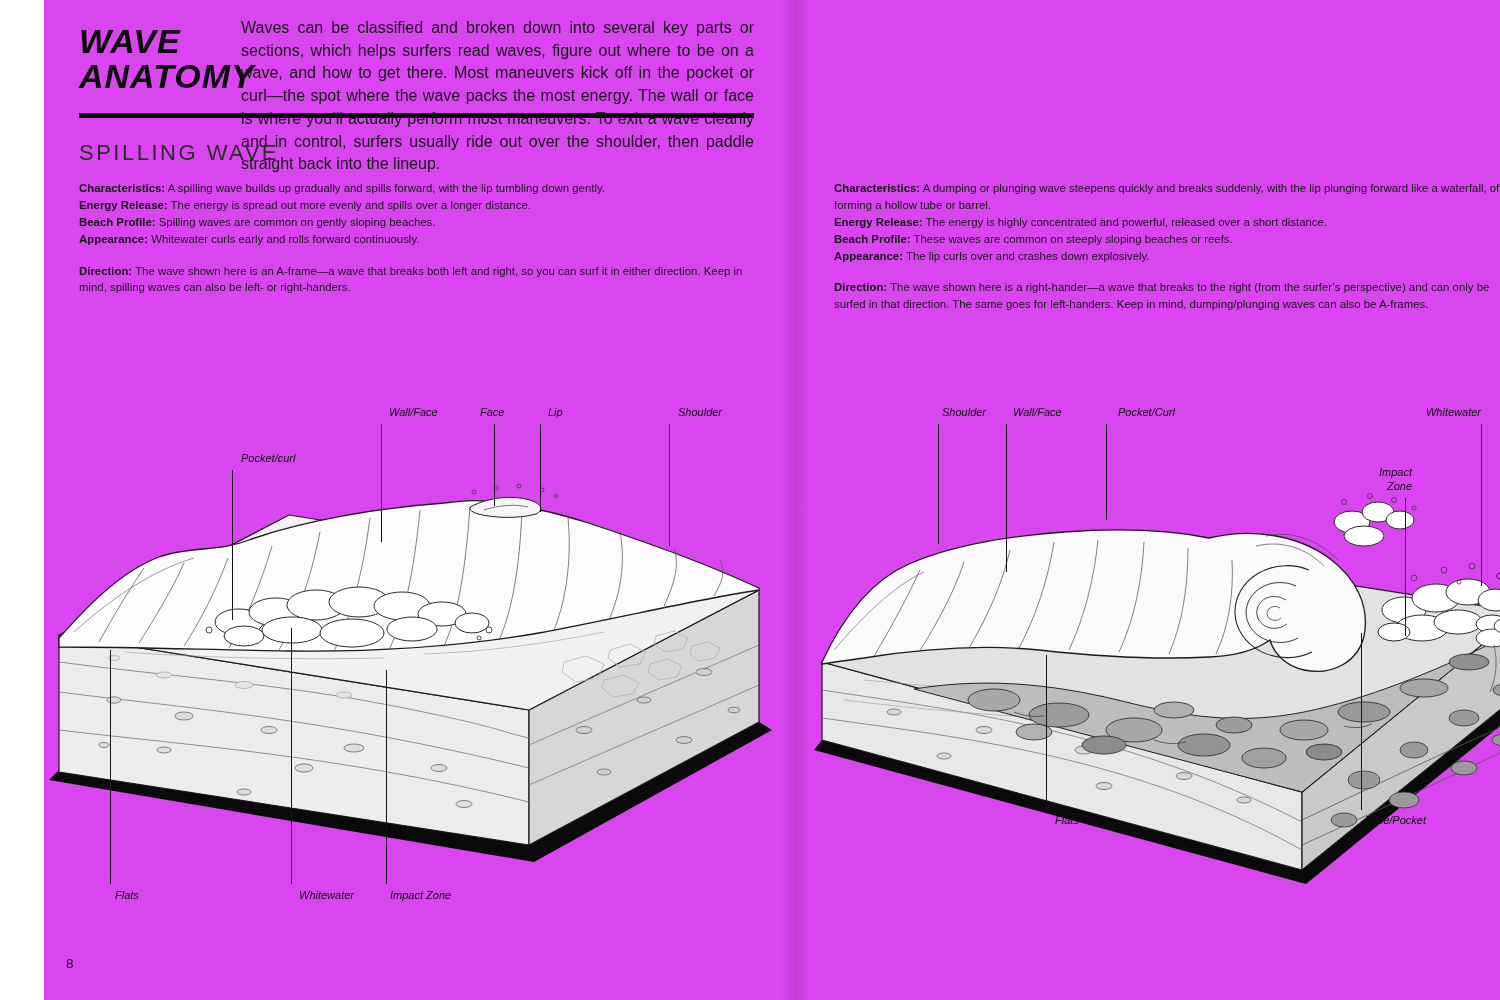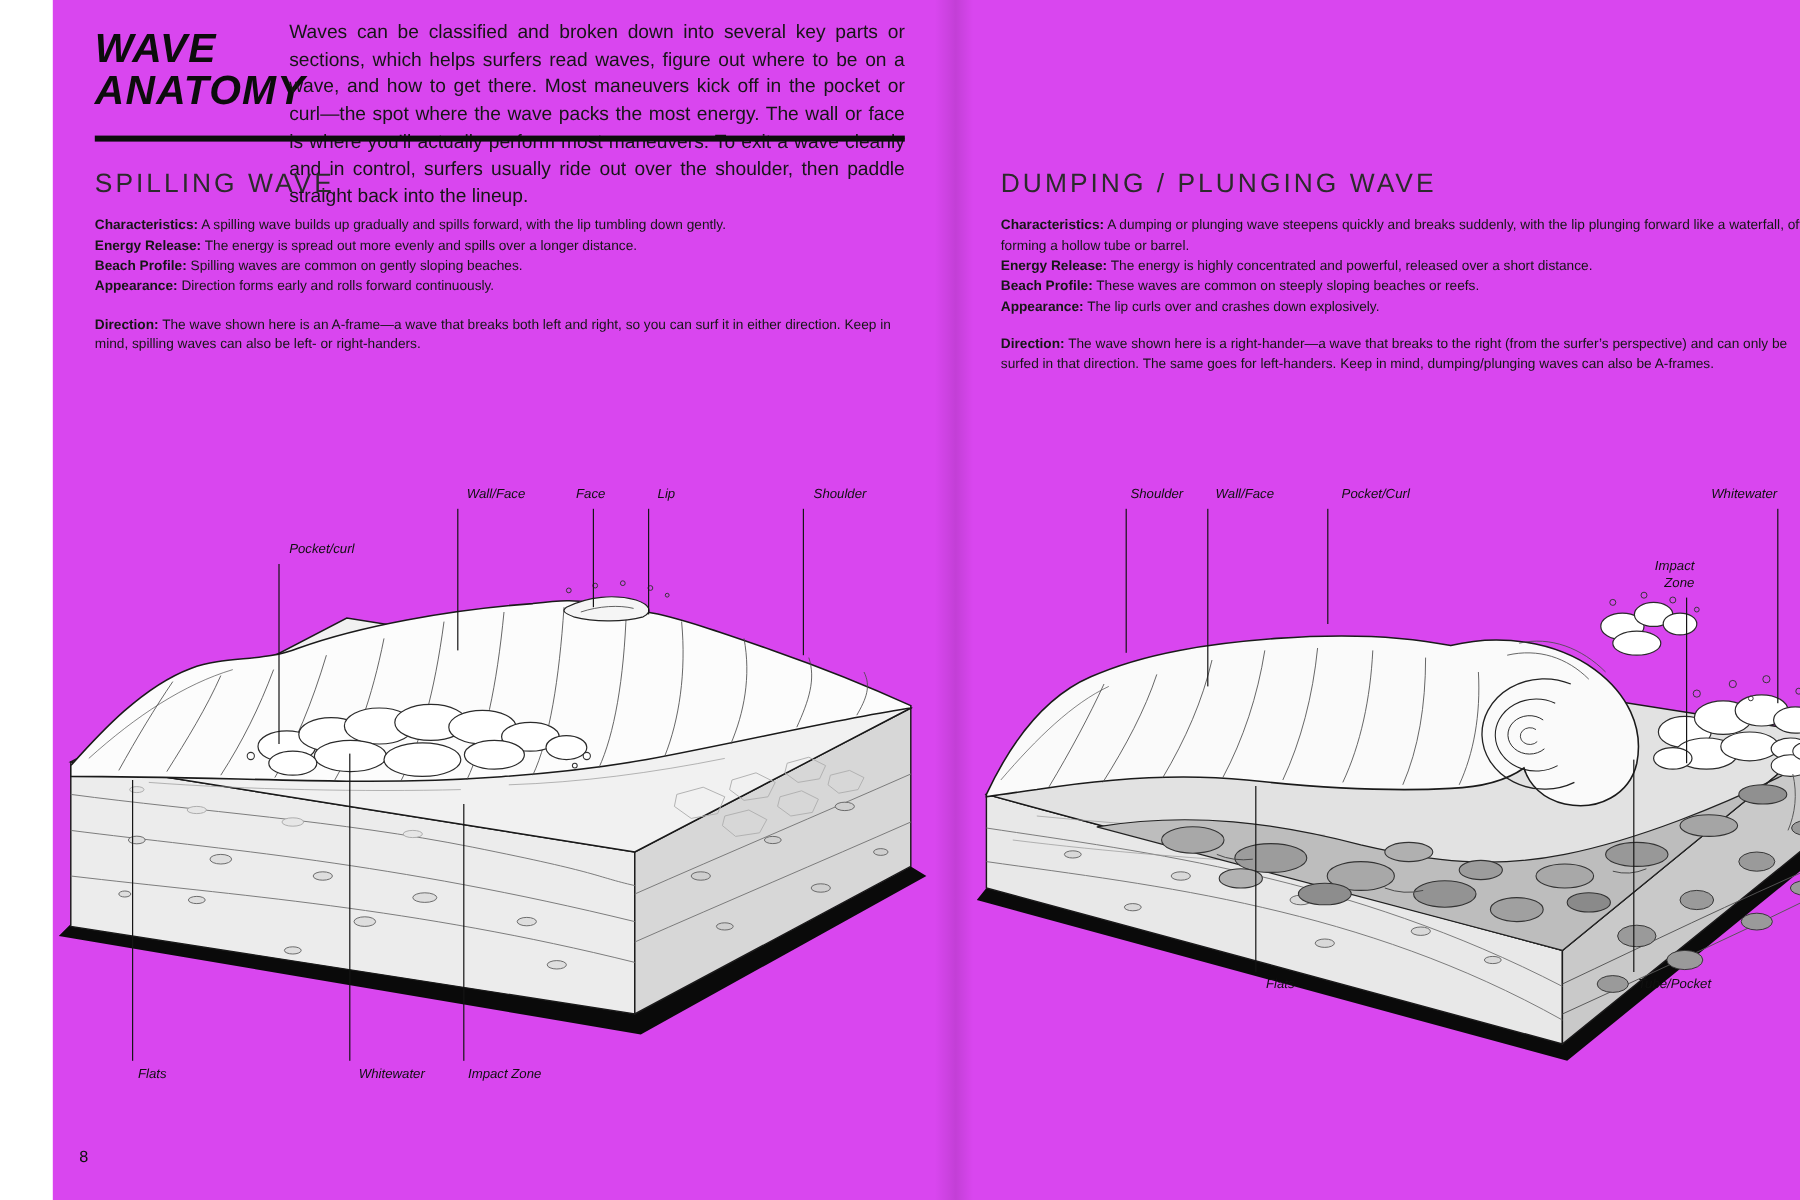--- a/index.html
+++ b/index.html
@@ -62,21 +62,21 @@
     <p class="intro">Waves can be classified and broken down into several key parts or sections, which helps surfers read waves, figure out where to be on a wave, and how to get there. Most maneuvers kick off in the pocket or curl—the spot where the wave packs the most energy. The wall or face is where you’ll actually perform most maneuvers. To exit a wave cleanly and in control, surfers usually ride out over the shoulder, then paddle straight back into the lineup.</p>
 
     <div class="header-rule"></div>
 
     <h2 class="section-heading">SPILLING WAVE</h2>
 
     <div class="copy">
       <p><b>Characteristics:</b> <span>A spilling wave builds up gradually and spills forward, with the lip tumbling down gently.</span></p>
       <p><b>Energy Release:</b> <span>The energy is spread out more evenly and spills over a longer distance.</span></p>
       <p><b>Beach Profile:</b> <span>Spilling waves are common on gently sloping beaches.</span></p>
-      <p><b>Appearance:</b> <span>Direction forms early and rolls forward continuously.</span></p>
+      <p><b>Appearance:</b> <span>Whitewater curls early and rolls forward continuously.</span></p>
       <p class="direction"><b>Direction:</b> <span>The wave shown here is an A-frame—a wave that breaks both left and right, so you can surf it in either direction. Keep in mind, spilling waves can also be left- or right-handers.</span></p>
     </div>
 
     <div class="diagram">
       <svg width="740" height="520" viewBox="0 0 740 520">
 
         <polygon points="15,370 485,445 715,322 728,330 490,462 5,380" fill="#0a0a0a"></polygon>
 
         <polygon points="15,235 485,310 485,445 15,372" fill="#ececec" stroke="#1a1a1a" stroke-width="1.2"></polygon>
 
@@ -205,21 +205,20 @@
     <div class="lbl" style="left:346px;top:889px;">Impact Zone</div>
     <div class="leader" style="left:342px;top:670px;height:214px;"></div>
 
     <div class="page-num pl">8</div>
   </div>
 
   <div class="spine"></div>
 
   <div class="page page-right">
 
-    <h2 class="section-heading">DUMPING / PLUNGING WAVE</h2>
 
     <div class="copy">
       <p><b>Characteristics:</b> <span>A dumping or plunging wave steepens quickly and breaks suddenly, with the lip plunging forward like a waterfall, often forming a hollow tube or barrel.</span></p>
       <p><b>Energy Release:</b> <span>The energy is highly concentrated and powerful, released over a short distance.</span></p>
       <p><b>Beach Profile:</b> <span>These waves are common on steeply sloping beaches or reefs.</span></p>
       <p><b>Appearance:</b> <span>The lip curls over and crashes down explosively.</span></p>
       <p class="direction"><b>Direction:</b> <span>The wave shown here is a right-hander—a wave that breaks to the right (from the surfer’s perspective) and can only be surfed in that direction. The same goes for left-handers. Keep in mind, dumping/plunging waves can also be A-frames.</span></p>
     </div>
 
     <div class="diagram">

